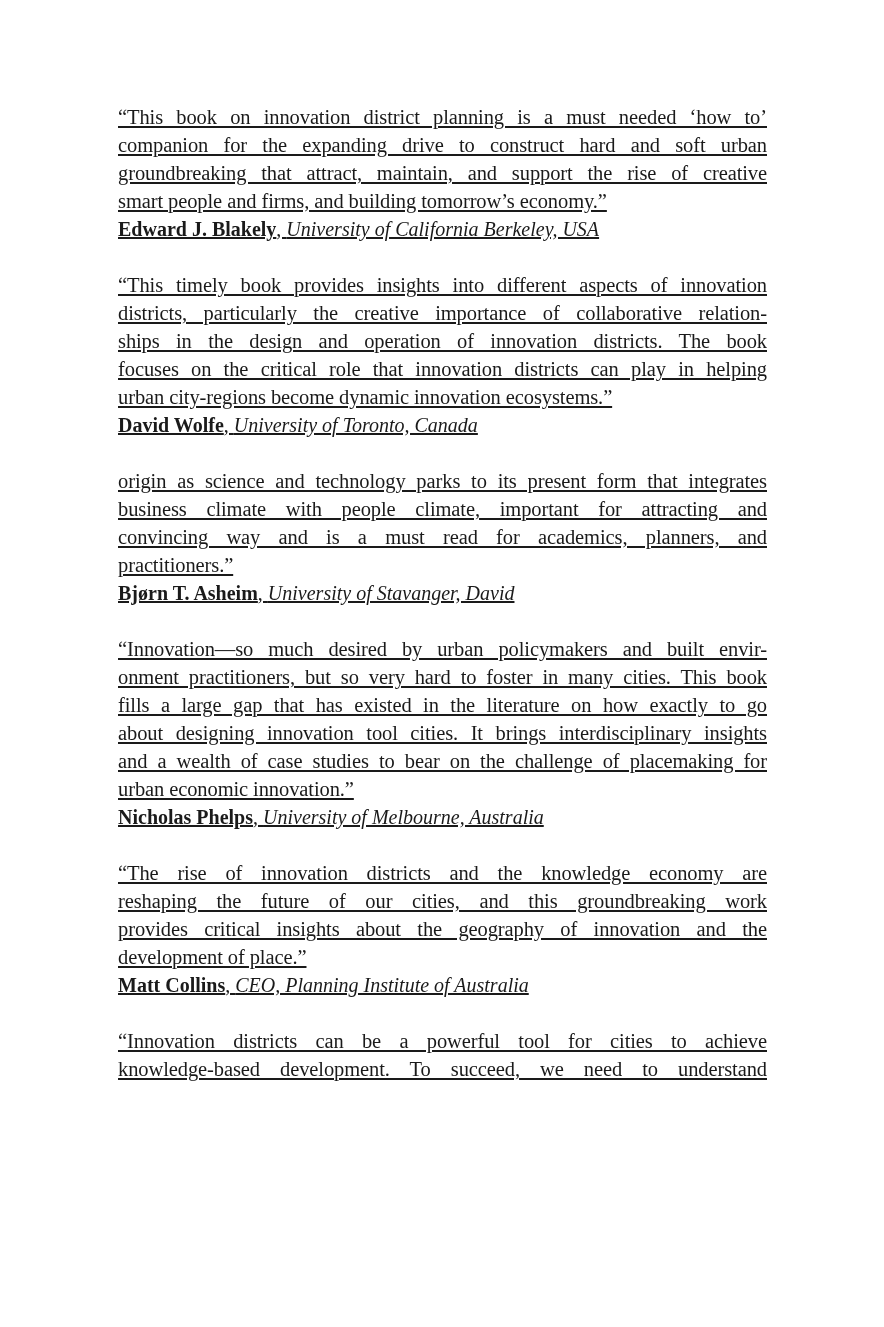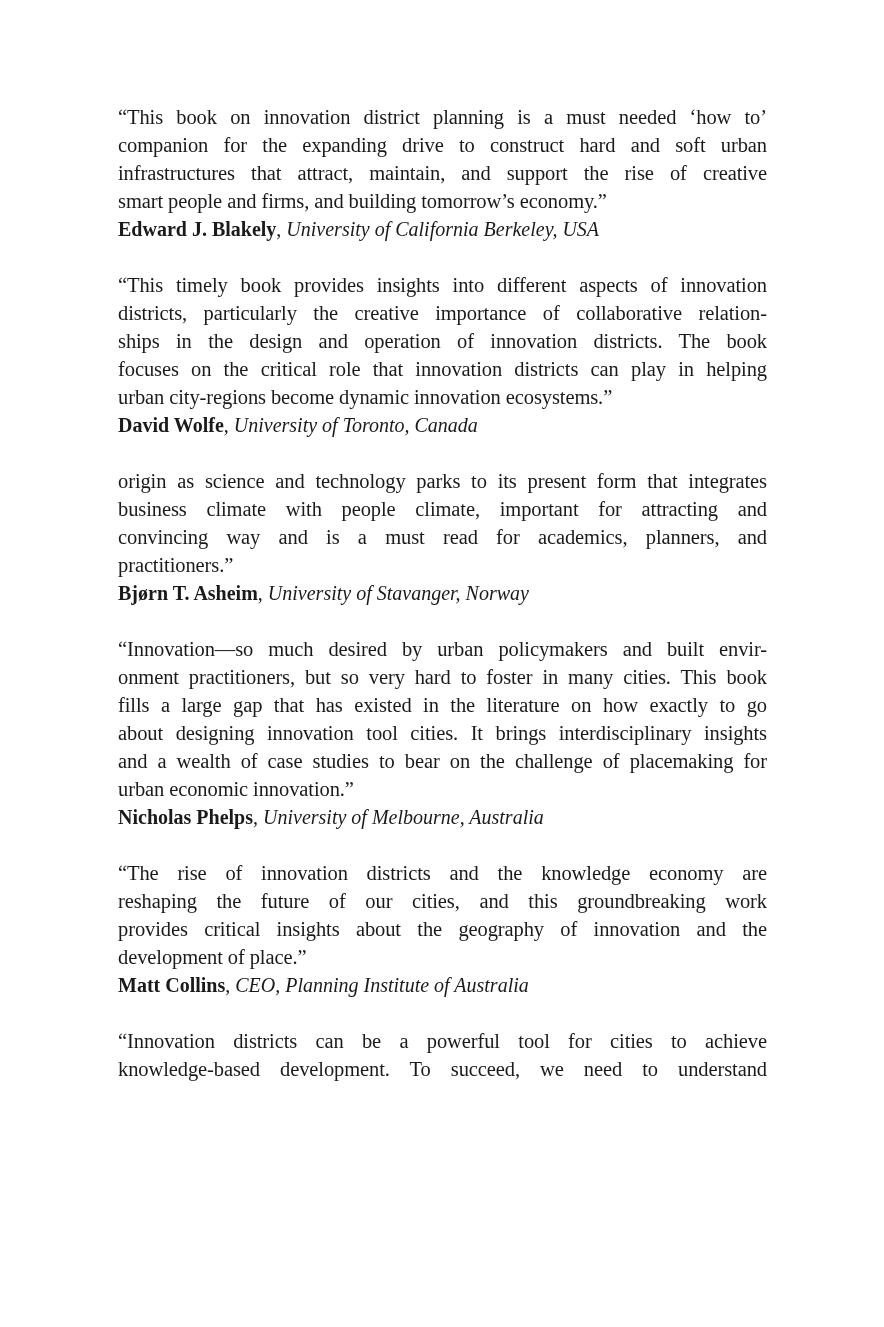--- a/index.html
+++ b/index.html
@@ -13,20 +13,21 @@
       position: relative;
       overflow: hidden;
       font-family: "Liberation Serif", "DejaVu Serif", serif;
       color: #1a1a1a;
     }
     .page {
       position: absolute;
       left: 118px;
       top: 103px;
       width: 649px;
+      text-decoration: underline;
     }
     .blurb {
       margin: 0 0 28px 0;
     }
     .line {
       display: block;
       font-size: 20.5px;
       line-height: 28px;
       height: 28px;
       white-space: nowrap;
@@ -53,40 +54,40 @@
     }
   </style>
 </head>
 <body>
 
 <div class="page">
 
   <div class="blurb">
     <span class="line">“This book on innovation district planning is a must needed ‘how to’</span>
     <span class="line">companion for the expanding drive to construct hard and soft urban</span>
-    <span class="line">infrastructures that attract, maintain, and support the rise of creative</span>
+    <span class="line">groundbreaking that attract, maintain, and support the rise of creative</span>
     <span class="line last">smart people and firms, and building tomorrow’s economy.”</span>
     <span class="attribution"><span class="author">Edward J. Blakely</span><span>, </span><span class="affil">University of California Berkeley, USA</span></span>
   </div>
 
   <div class="blurb">
     <span class="line">“This timely book provides insights into different aspects of innovation</span>
     <span class="line">districts, particularly the creative importance of collaborative relation-</span>
     <span class="line">ships in the design and operation of innovation districts. The book</span>
     <span class="line">focuses on the critical role that innovation districts can play in helping</span>
     <span class="line last">urban city-regions become dynamic innovation ecosystems.”</span>
     <span class="attribution"><span class="author">David Wolfe</span><span>, </span><span class="affil">University of Toronto, Canada</span></span>
   </div>
 
   <div class="blurb">
     <span class="line">origin as science and technology parks to its present form that integrates</span>
     <span class="line">business climate with people climate, important for attracting and</span>
     <span class="line">convincing way and is a must read for academics, planners, and</span>
     <span class="line last">practitioners.”</span>
-    <span class="attribution"><span class="author">Bjørn T. Asheim</span><span>, </span><span class="affil">University of Stavanger, Norway</span></span>
+    <span class="attribution"><span class="author">Bjørn T. Asheim</span><span>, </span><span class="affil">University of Stavanger, David</span></span>
   </div>
 
   <div class="blurb">
     <span class="line">“Innovation—so much desired by urban policymakers and built envir-</span>
     <span class="line">onment practitioners, but so very hard to foster in many cities. This book</span>
     <span class="line">fills a large gap that has existed in the literature on how exactly to go</span>
     <span class="line">about designing innovation tool cities. It brings interdisciplinary insights</span>
     <span class="line">and a wealth of case studies to bear on the challenge of placemaking for</span>
     <span class="line last">urban economic innovation.”</span>
     <span class="attribution"><span class="author">Nicholas Phelps</span><span>, </span><span class="affil">University of Melbourne, Australia</span></span>

